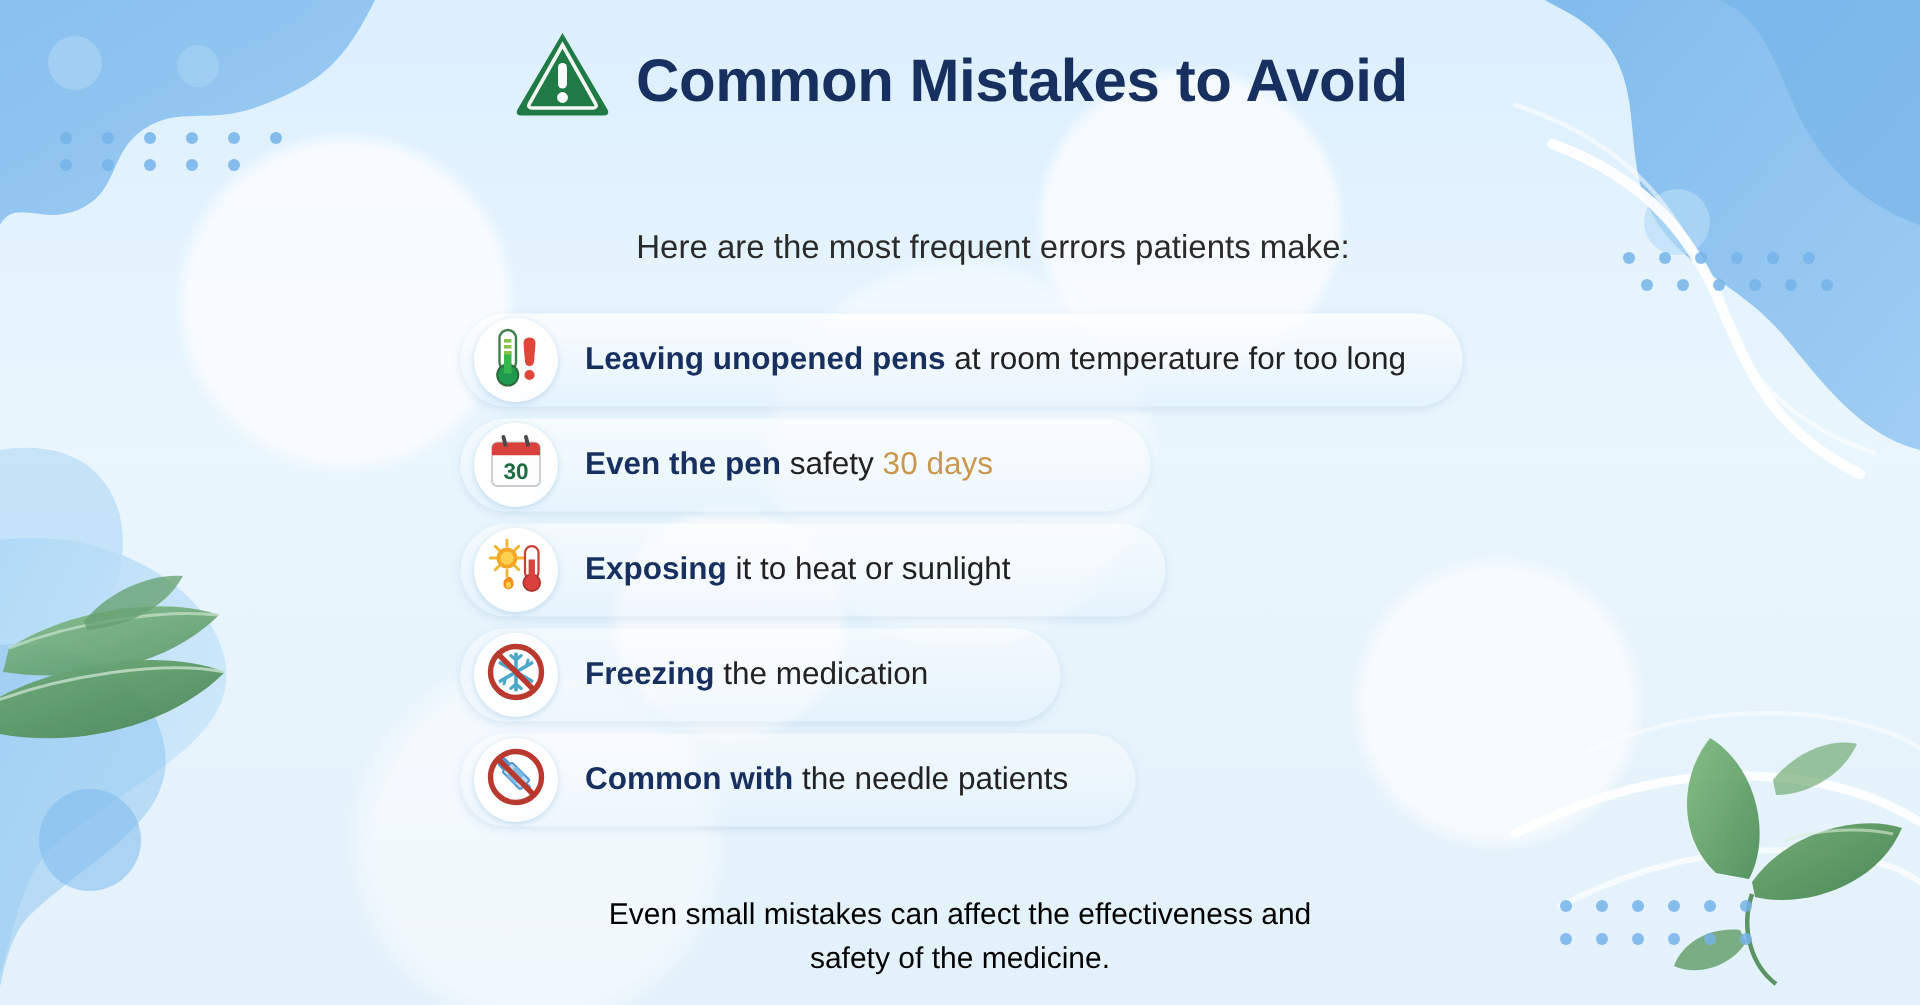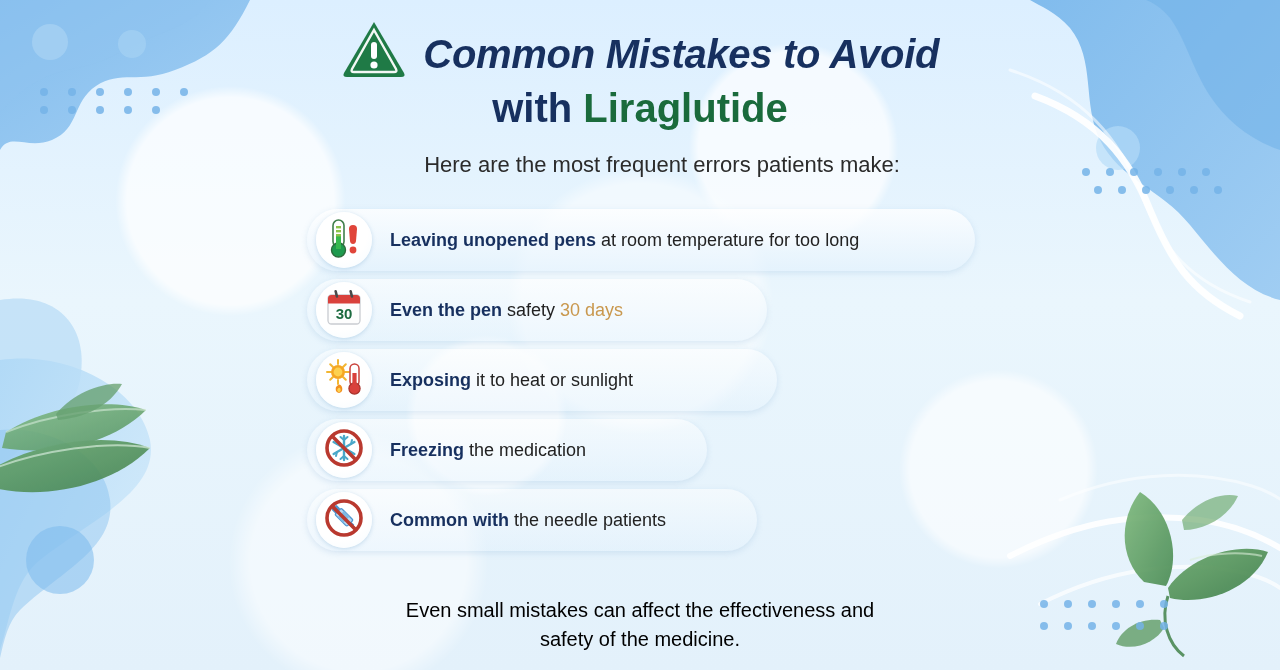--- a/index.html
+++ b/index.html
@@ -37,21 +37,21 @@
   
   .content { position:absolute; inset:0; }
 
   .title-wrap{
     position:absolute; left:0; right:0; top:24px;
     text-align:center;
   }
   .title-line1{
     font-size:40px; font-weight:bold; color:#17305f;
     letter-spacing:-.3px; line-height:1.12;
-    display:inline-block; vertical-align:middle;font-style:italic;
+    display:inline-block; vertical-align:middle;
   }
   .warn-icon{
     display:inline-block; vertical-align:middle;
     margin-right:12px; margin-top:-6px;
   }
   .title-line2{
     font-size:40px; font-weight:bold; color:#17305f;
     line-height:1.12; margin-top:2px;
   }
   .brand { color:#1a6b3c; }
@@ -86,21 +86,21 @@
     width:56px; height:56px; min-width:56px;
     margin-left:9px;
     border-radius:50%;
     background:radial-gradient(circle at 42% 36%, #ffffff 58%, #f4fbff 100%);
     box-shadow:0 1px 4px rgba(110,160,200,.35);
     display:flex; align-items:center; justify-content:center;
   }
   .txt{
     position:relative; z-index:2;
     margin-left:18px;
-    font-size:18px; color:#222; white-space:nowrap;
+    font-size:21px; color:#222; white-space:nowrap;
   }
   .txt b { color:#17305f; font-weight:bold; }
   .hl { color:#c9984e; }
 
   .footer{
     position:absolute; left:0; right:0; top:596px;
     text-align:center; font-size:20px; color:#000000; line-height:1.45;
   }
 </style>
 </head>
@@ -227,23 +227,20 @@
       <span class="warn-icon">
         <svg width="66" height="62" viewBox="0 0 66 62" xmlns="http://www.w3.org/2000/svg">
           <path d="M33 4 L63 55 Q65 59 60 59 L6 59 Q1 59 3 55 Z" fill="#1f7a46"></path>
           <path d="M33 12 L55 51 Q56.5 54 53 54 L13 54 Q9.5 54 11 51 Z" fill="none" stroke="#ffffff" stroke-width="2.4" opacity=".95"></path>
           <rect x="30" y="24" width="6" height="17" rx="3" fill="#ffffff"></rect>
           <circle cx="33" cy="47" r="3.6" fill="#ffffff"></circle>
         </svg>
       </span>
       <span class="title-line1">Common Mistakes to Avoid</span>
     </div>
-    <div class="title-line2">
-      <span>with </span><span class="brand">Liraglutide</span>
-    </div>
   </div>
 
   <div class="subtitle">Here are the most frequent errors patients make:</div>
 
   <div class="list">
 
     <div class="row r1">
       <div class="pill"></div>
       <div class="badge">
         <span>

